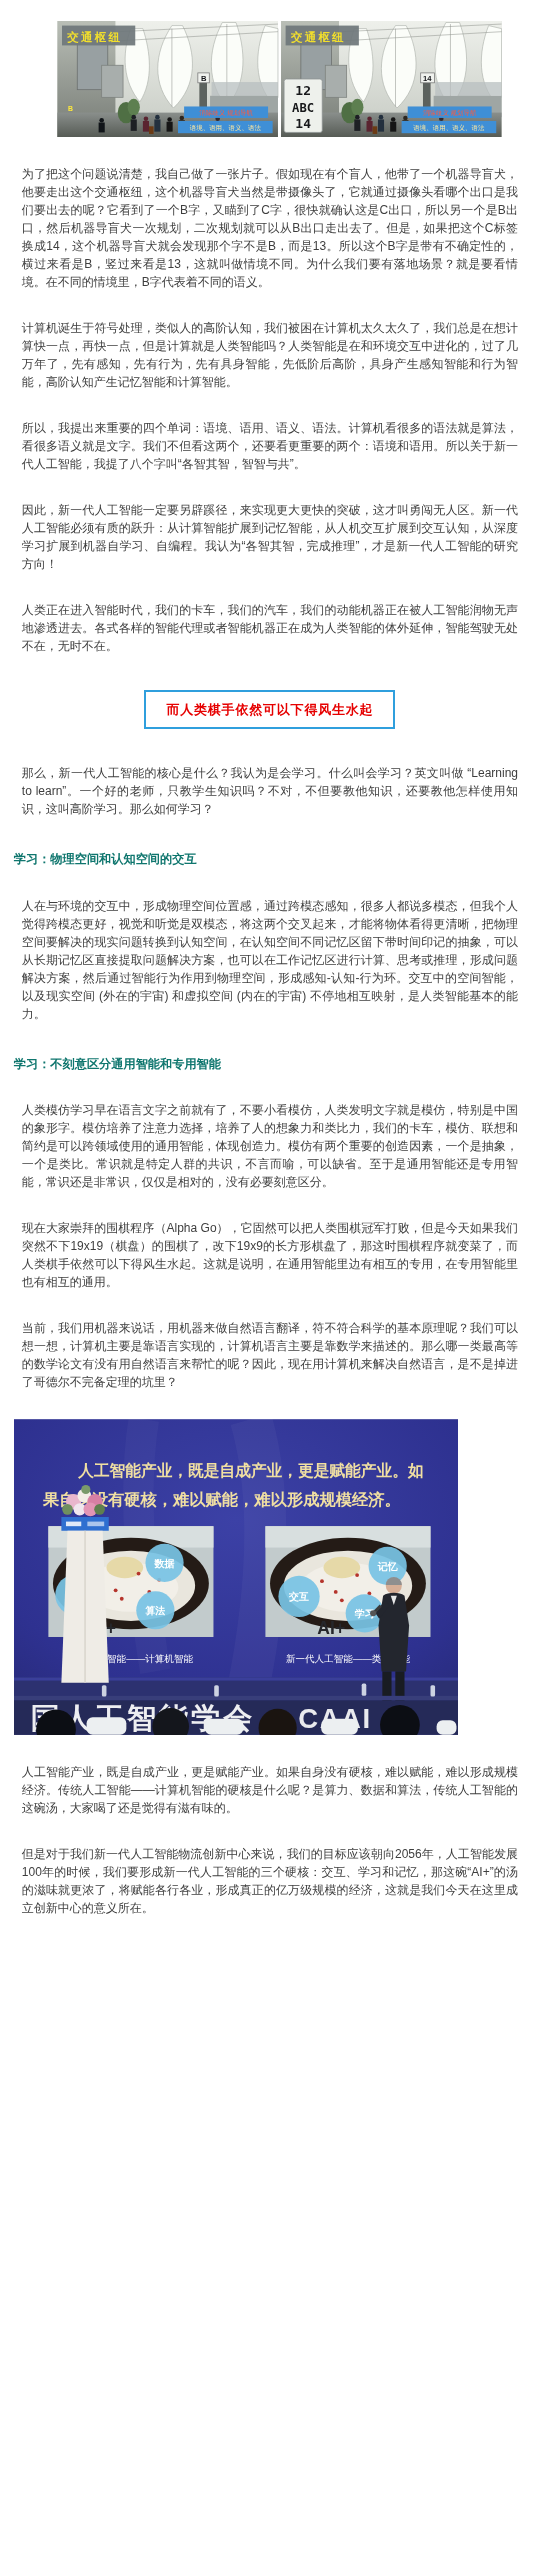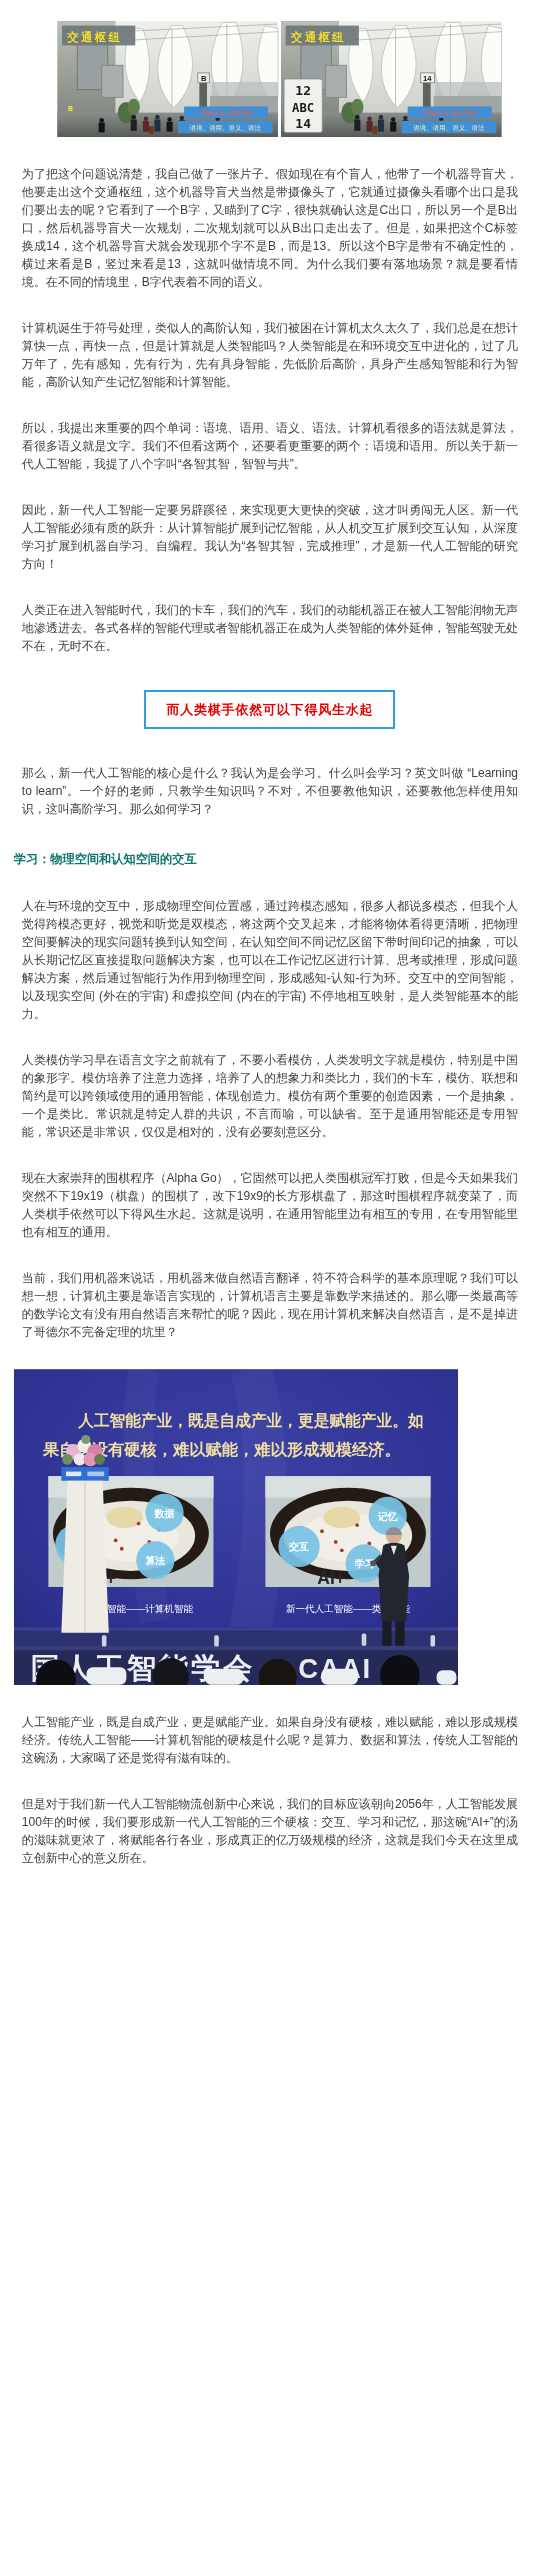--- a/index.html
+++ b/index.html
@@ -186,20 +186,21 @@
     <div class="callout">
       <span>而人类棋手依然可以下得风生水起</span>
     </div>
   </div>
 
   <p class="para">那么，新一代人工智能的核心是什么？我认为是会学习。什么叫会学习？英文叫做 “Learning to learn”。一个好的老师，只教学生知识吗？不对，不但要教他知识，还要教他怎样使用知识，这叫高阶学习。那么如何学习？</p>
 
   <h2 class="sec-heading">学习：物理空间和认知空间的交互</h2>
   <p class="para">人在与环境的交互中，形成物理空间位置感，通过跨模态感知，很多人都说多模态，但我个人觉得跨模态更好，视觉和听觉是双模态，将这两个交叉起来，才能将物体看得更清晰，把物理空间要解决的现实问题转换到认知空间，在认知空间不同记忆区留下带时间印记的抽象，可以从长期记忆区直接提取问题解决方案，也可以在工作记忆区进行计算、思考或推理，形成问题解决方案，然后通过智能行为作用到物理空间，形成感知-认知-行为环。交互中的空间智能，以及现实空间 (外在的宇宙) 和虚拟空间 (内在的宇宙) 不停地相互映射，是人类智能基本的能力。</p>
 
+  <h2 class="sec-heading">学习：不刻意区分通用智能和专用智能</h2>
   <p class="para">人类模仿学习早在语言文字之前就有了，不要小看模仿，人类发明文字就是模仿，特别是中国的象形字。模仿培养了注意力选择，培养了人的想象力和类比力，我们的卡车，模仿、联想和简约是可以跨领域使用的通用智能，体现创造力。模仿有两个重要的创造因素，一个是抽象，一个是类比。常识就是特定人群的共识，不言而喻，可以缺省。至于是通用智能还是专用智能，常识还是非常识，仅仅是相对的，没有必要刻意区分。</p>
   <p class="para">现在大家崇拜的围棋程序（Alpha Go），它固然可以把人类围棋冠军打败，但是今天如果我们突然不下19x19（棋盘）的围棋了，改下19x9的长方形棋盘了，那这时围棋程序就变菜了，而人类棋手依然可以下得风生水起。这就是说明，在通用智能里边有相互的专用，在专用智能里也有相互的通用。</p>
 
   <p class="para">当前，我们用机器来说话，用机器来做自然语言翻译，符不符合科学的基本原理呢？我们可以想一想，计算机主要是靠语言实现的，计算机语言主要是靠数学来描述的。那么哪一类最高等的数学论文有没有用自然语言来帮忙的呢？因此，现在用计算机来解决自然语言，是不是掉进了哥德尔不完备定理的坑里？</p>
 
   <figure>
     <svg width="444" height="316" viewBox="0 0 581 413" xmlns="http://www.w3.org/2000/svg">
       <defs>
         <radialGradient id="slidebg" cx="0.5" cy="0.32" r="0.95">
           <stop offset="0" stop-color="#3c41a6"></stop>

